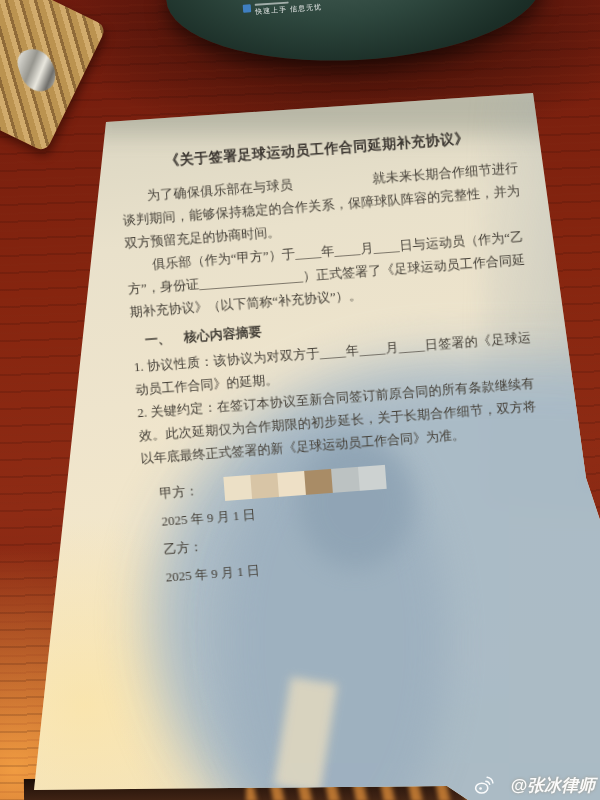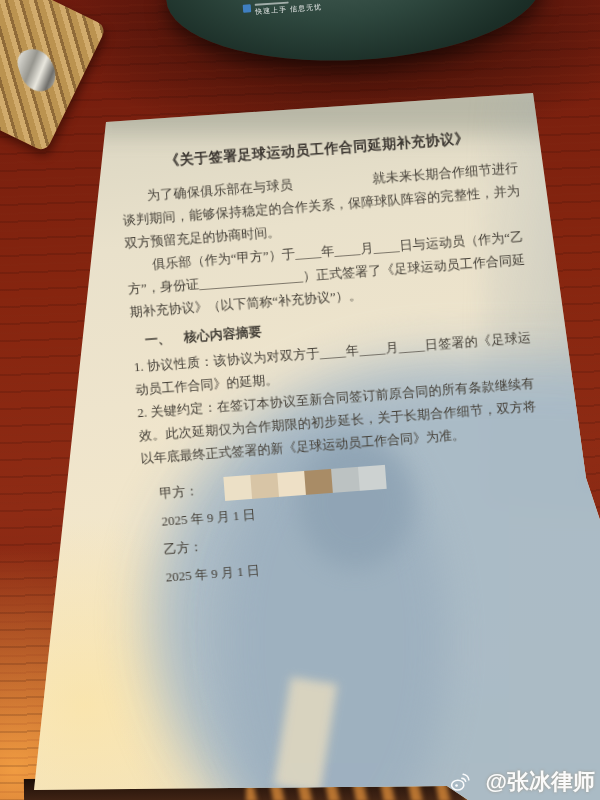--- a/index.html
+++ b/index.html
@@ -76,23 +76,23 @@
   .heading{margin:6px 0 3px;padding-left:1em;font-weight:bold;line-height:23px;}
   .item{margin:0;line-height:23px;text-align:justify;word-break:break-all;}
   .sig{margin-top:16px;margin-left:16px;}
   .sig-row{height:28px;display:flex;align-items:flex-start;}
   .sig-label{flex:none;}
   .mosaic{display:inline-flex;margin-left:26px;transform:translateY(-3px);
     filter:blur(.7px);}
   .mosaic span{width:27px;height:24px;display:block;}
   
   .watermark{position:absolute;right:5px;bottom:3px;display:flex;align-items:center;gap:16px;
-    color:rgba(255,255,255,.95);font-size:22px;font-weight:bold;
+    color:rgba(255,255,255,.95);font-size:17px;font-weight:bold;
     font-family:"Liberation Sans",sans-serif;
-    text-shadow:0 0 3px rgba(150,130,105,.65);}
+    text-shadow:0 0 3px rgba(150,130,105,.65);font-style:italic;}
   .weibo-icon{width:21px;height:21px;opacity:.95;}
 </style>
 </head>
 <body>
 
 <div class="stage">
 
   <div class="desk"></div>
   <div class="desk-grain"></div>
 

